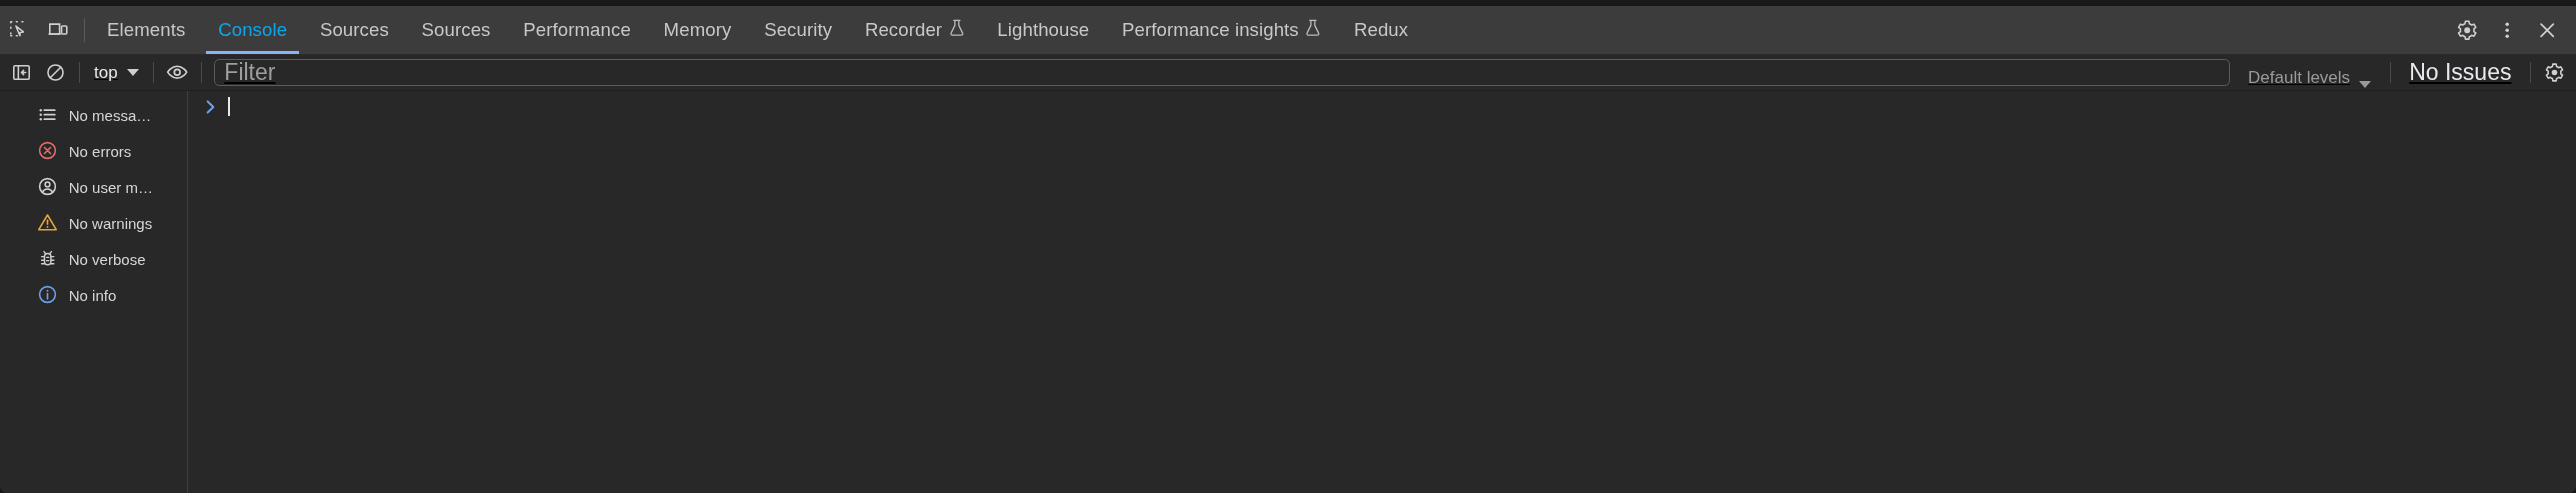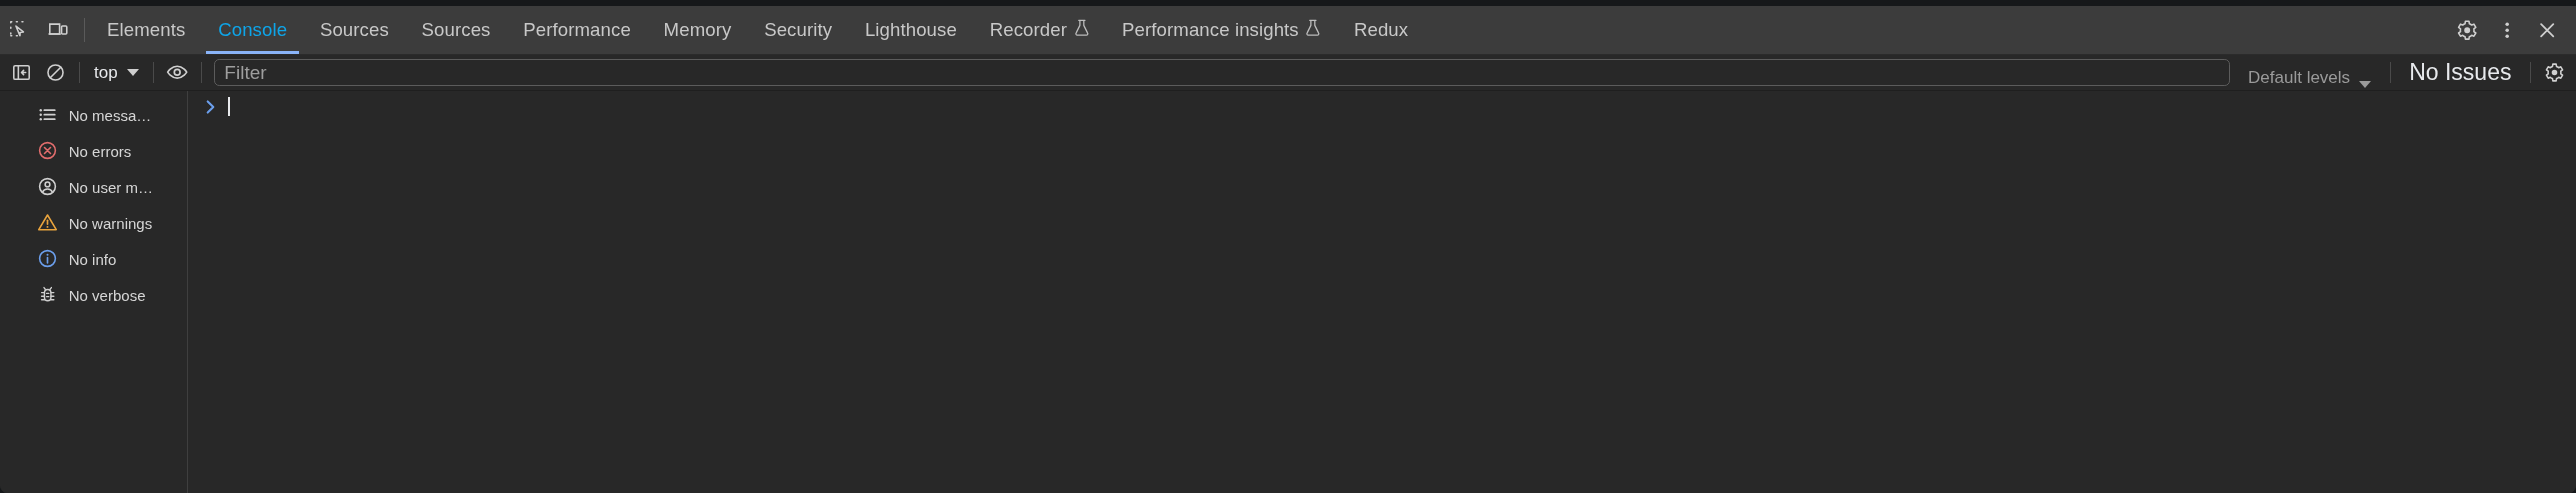--- a/index.html
+++ b/index.html
@@ -106,20 +106,21 @@
 
   
   .toolbar {
     height: 36px;
     background: #282828;
     display: flex;
     align-items: center;
     flex: 0 0 auto;
     border-bottom: 0.7px solid #1f1f1f;
     padding: 0 4.5px;
+    text-decoration: underline;
   }
 
   .tl-btn {
     width: 34px;
     height: 30px;
     display: flex;
     align-items: center;
     justify-content: center;
     cursor: pointer;
     border-radius: 2.2px;
@@ -167,21 +168,21 @@
     align-items: center;
     padding: 0 9px;
   }
   .filter-input {
     width: 100%;
     background: transparent;
     border: none;
     outline: none;
     color: #e8eaed;
     font-family: "Liberation Sans", sans-serif;
-    font-size: 19px;
+    font-size: 23px;
   }
   .filter-input::placeholder { color: #9e9e9e; opacity: 1; }
 
   .levels {
     display: flex;
     align-items: flex-end;
     gap: 9px;
     padding: 0 12px;
     height: 30px;
     font-size: 17px;
@@ -313,30 +314,30 @@
       <div class="tab">
         <span>Performance</span>
       </div>
       <div class="tab">
         <span>Memory</span>
       </div>
       <div class="tab">
         <span>Security</span>
       </div>
       <div class="tab">
-        <span>Lighthouse</span>
-      </div>
-      <div class="tab">
         <span>Recorder</span>
         <span class="flask">
           <svg width="15.7" height="18" viewBox="0 0 16 18" fill="none">
             <path d="M6 1.2v5.1L2.1 14.2a1.4 1.4 0 001.25 2.1h9.3a1.4 1.4 0 001.25-2.1L10 6.3V1.2" stroke="#c8c8c8" stroke-width="1.3" stroke-linejoin="round"></path>
             <path d="M4.8 1.2h6.4" stroke="#c8c8c8" stroke-width="1.3" stroke-linecap="round"></path>
           </svg>
         </span>
+      </div>
+      <div class="tab">
+        <span>Lighthouse</span>
       </div>
       <div class="tab">
         <span>Performance insights</span>
         <span class="flask">
           <svg width="15.7" height="18" viewBox="0 0 16 18" fill="none">
             <path d="M6 1.2v5.1L2.1 14.2a1.4 1.4 0 001.25 2.1h9.3a1.4 1.4 0 001.25-2.1L10 6.3V1.2" stroke="#c8c8c8" stroke-width="1.3" stroke-linejoin="round"></path>
             <path d="M4.8 1.2h6.4" stroke="#c8c8c8" stroke-width="1.3" stroke-linecap="round"></path>
           </svg>
         </span>
       </div>
@@ -469,41 +470,41 @@
             <path d="M12 3.4L22 20.2H2L12 3.4z" stroke="#e8a33d" stroke-width="1.8" stroke-linejoin="round"></path>
             <path d="M12 9.4v4.6" stroke="#e8a33d" stroke-width="1.9" stroke-linecap="round"></path>
             <circle cx="12" cy="17" r="1.1" fill="#e8a33d"></circle>
           </svg>
         </span>
         <span class="side-label">No warnings</span>
       </div>
 
       <div class="side-item">
         <span class="side-ico">
-          <svg width="21" height="21" viewBox="0 0 24 24" fill="none">
-            <circle cx="12" cy="12" r="9" stroke="#6b9eeb" stroke-width="1.8"></circle>
-            <path d="M12 11v6" stroke="#6b9eeb" stroke-width="1.9" stroke-linecap="round"></path>
-            <circle cx="12" cy="7.6" r="1.15" fill="#6b9eeb"></circle>
-          </svg>
-        </span>
-        <span class="side-label">No info</span>
-      </div>
-
-      <div class="side-item">
-        <span class="side-ico">
           <svg width="19.4" height="19.4" viewBox="0 0 24 24" fill="none">
             <path d="M9 5.2l-1.6-2M15 5.2l1.6-2" stroke="#cfcfcf" stroke-width="1.7" stroke-linecap="round"></path>
             <rect x="8" y="5.6" width="8" height="14" rx="4" stroke="#cfcfcf" stroke-width="1.8"></rect>
             <path d="M8 9.4H4.4M8 14H4.4M8 18.2H4.4M16 9.4h3.6M16 14h3.6M16 18.2h3.6" stroke="#cfcfcf" stroke-width="1.7" stroke-linecap="round"></path>
             <path d="M10.6 10.4h2.8M10.6 14.4h2.8" stroke="#cfcfcf" stroke-width="1.6" stroke-linecap="round"></path>
           </svg>
         </span>
         <span class="side-label">No verbose</span>
       </div>
 
+      <div class="side-item">
+        <span class="side-ico">
+          <svg width="21" height="21" viewBox="0 0 24 24" fill="none">
+            <circle cx="12" cy="12" r="9" stroke="#6b9eeb" stroke-width="1.8"></circle>
+            <path d="M12 11v6" stroke="#6b9eeb" stroke-width="1.9" stroke-linecap="round"></path>
+            <circle cx="12" cy="7.6" r="1.15" fill="#6b9eeb"></circle>
+          </svg>
+        </span>
+        <span class="side-label">No info</span>
+      </div>
+
     </div>
 
     <div class="console-area">
       <div class="prompt-row">
         <span class="prompt-chevron">
           <svg width="13.4" height="18" viewBox="0 0 12 18" fill="none">
             <path d="M3 3.4l5.6 5.6L3 14.6" stroke="#6b9eeb" stroke-width="2.1" stroke-linecap="round" stroke-linejoin="round"></path>
           </svg>
         </span>
         <span class="caret-bar"></span>

